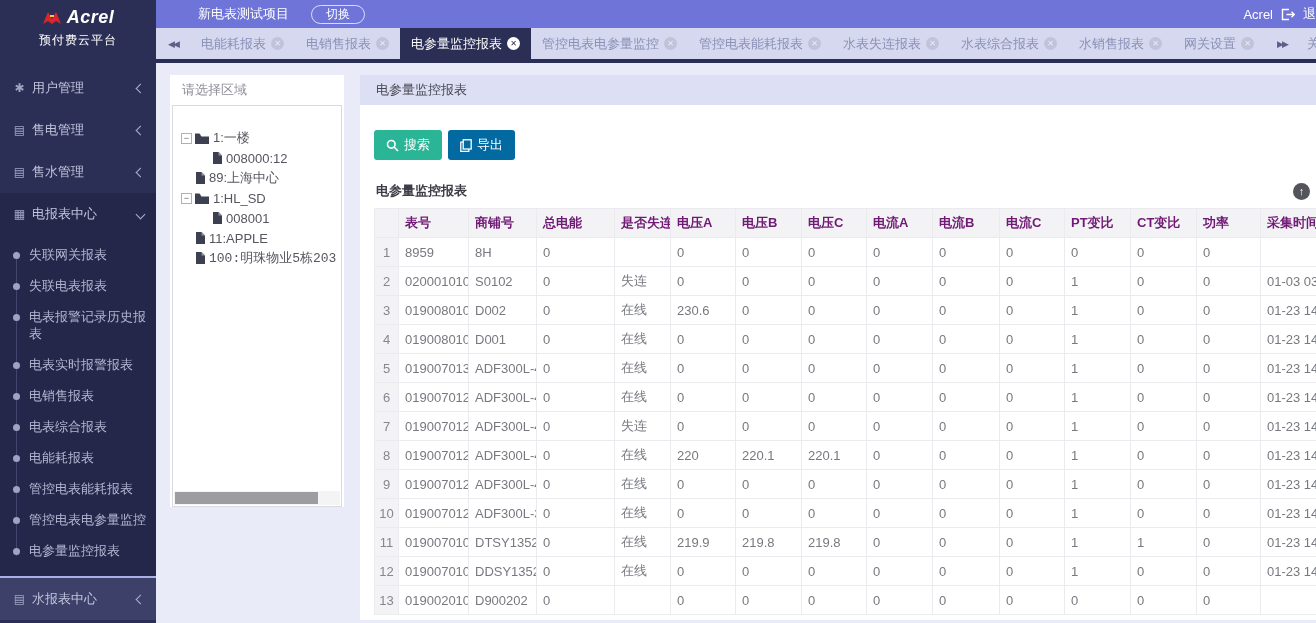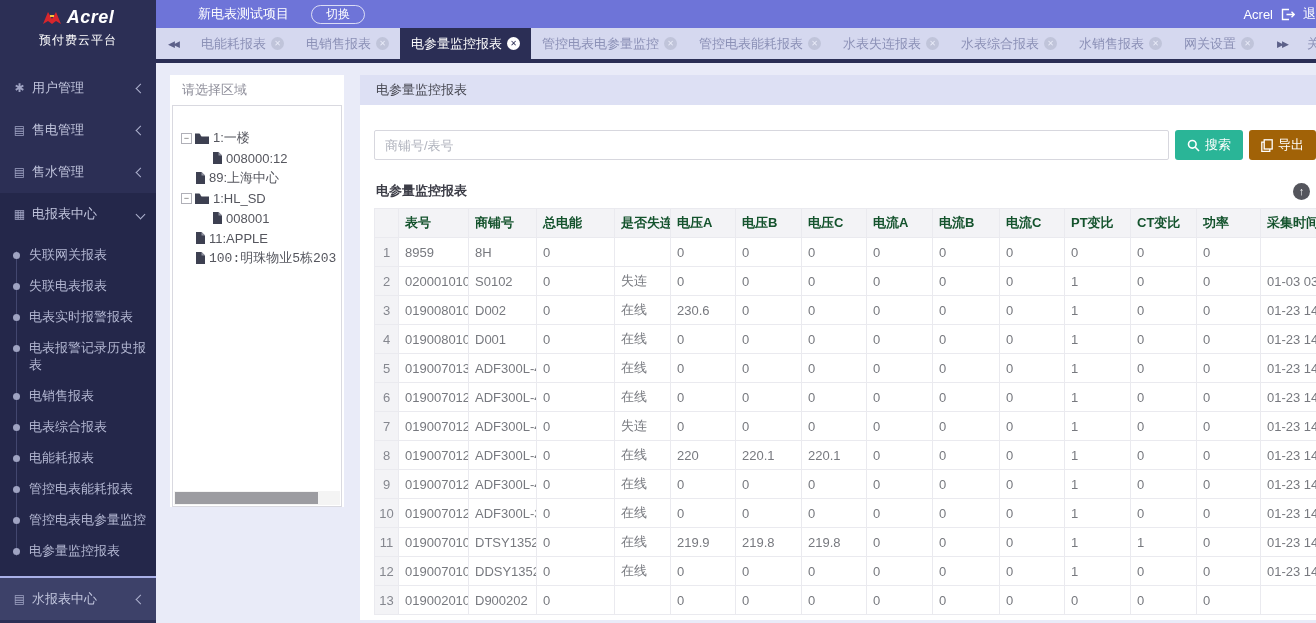--- a/index.html
+++ b/index.html
@@ -65,29 +65,29 @@
   .thumb{position:absolute;left:1px;top:1px;bottom:1px;width:86%;background:#9c9ca1;cursor:pointer}
   
   .main-panel{position:absolute;left:204px;top:12px;right:0;bottom:3px;background:#fff;overflow:hidden}
   .main-header{height:30px;line-height:30px;background:#dde0f4;color:#464751;font-size:13px;padding-left:16px}
   .search-row{display:flex;gap:6px;margin:25px 0 0 14px;height:30px}
   .search-input{flex:1;border:1px solid #d7d7de;border-radius:2px;padding:0 10px;font-size:13px;color:#333;outline:none;font-family:inherit}
   .search-input::placeholder{color:#b0b3bd}
   .btn{display:flex;align-items:center;gap:5px;border:none;color:#fff;font-size:13px;padding:0 12px;
     border-radius:3px;white-space:nowrap;cursor:pointer;font-family:inherit}
   .btn.search{background:#2ab597}
-  .btn.export{background:#a16207}
+  .btn.export{background:#0369a1}
   .panel-title-row{display:flex;align-items:center;justify-content:space-between;margin:22px 6px 0 16px}
   .panel-title{font-size:13px;font-weight:bold;color:#3c3d47}
   .up-circle{width:17px;height:17px;border-radius:50%;background:#54555c;color:#fff;font-size:11px;
     line-height:17px;text-align:center;cursor:pointer}
   .table-wrap{margin:8px 0 0 14px;overflow:hidden}
   table{border-collapse:collapse;table-layout:fixed;width:1006px;font-size:13px}
   th,td{border:1px solid #eaeaef;height:28px;padding:0 6px;overflow:hidden;white-space:nowrap;text-align:left;font-weight:normal}
-  th{background:#f3f3f6;color:#14532d;font-weight:bold}
+  th{background:#f3f3f6;color:#701a75;font-weight:bold}
   td{color:#77797f}
   th.idx,td.idx{background:#f3f3f6;color:#85878f;text-align:center;padding:0}
 </style>
 </head>
 <body>
 
 <aside class="sidebar">
   <div class="logo">
     <div class="logo-row">
       <svg class="logo-mark" viewBox="0 0 20 16">
@@ -123,22 +123,22 @@
       <div class="menu-exp">
         <div class="menu-item">
           <span class="mi-icon">▦</span>
           <span class="mi-label">电报表中心</span>
           <span class="caret down"></span>
         </div>
         <div class="submenu">
           <span class="subline"></span>
           <div class="sub-item"><span class="dot"></span><span>失联网关报表</span></div>
           <div class="sub-item"><span class="dot"></span><span>失联电表报表</span></div>
+          <div class="sub-item"><span class="dot"></span><span>电表报警记录历史报表</span></div>
           <div class="sub-item"><span class="dot"></span><span>电表实时报警报表</span></div>
-          <div class="sub-item"><span class="dot"></span><span>电表报警记录历史报表</span></div>
           <div class="sub-item"><span class="dot"></span><span>电销售报表</span></div>
           <div class="sub-item"><span class="dot"></span><span>电表综合报表</span></div>
           <div class="sub-item"><span class="dot"></span><span>电能耗报表</span></div>
           <div class="sub-item"><span class="dot"></span><span>管控电表能耗报表</span></div>
           <div class="sub-item"><span class="dot"></span><span>管控电表电参量监控</span></div>
           <div class="sub-item"><span class="dot"></span><span>电参量监控报表</span></div>
         </div>
       </div>
       <div class="water-sep"></div>
       <div>
@@ -273,21 +273,20 @@
         </div>
       <div class="hscroll">
         <div class="thumb"></div>
       </div>
     </div>
   </section>
 
   <section class="main-panel">
     <div class="main-header">电参量监控报表</div>
     <div class="search-row">
-      <input class="search-input" placeholder="商铺号/表号" style="">
       <button class="btn search">
         <svg width="13" height="13" viewBox="0 0 13 13">
           <circle cx="5.3" cy="5.3" r="3.8" fill="none" stroke="#fff" stroke-width="1.6"></circle>
           <line x1="8.3" y1="8.3" x2="12" y2="12" stroke="#fff" stroke-width="1.6"></line>
         </svg>
         <span>搜索</span>
       </button>
       <button class="btn export">
         <svg width="12" height="13" viewBox="0 0 12 13">
           <rect x="3.2" y="0.8" width="8" height="9.2" fill="none" stroke="#fff" stroke-width="1.3"></rect>

